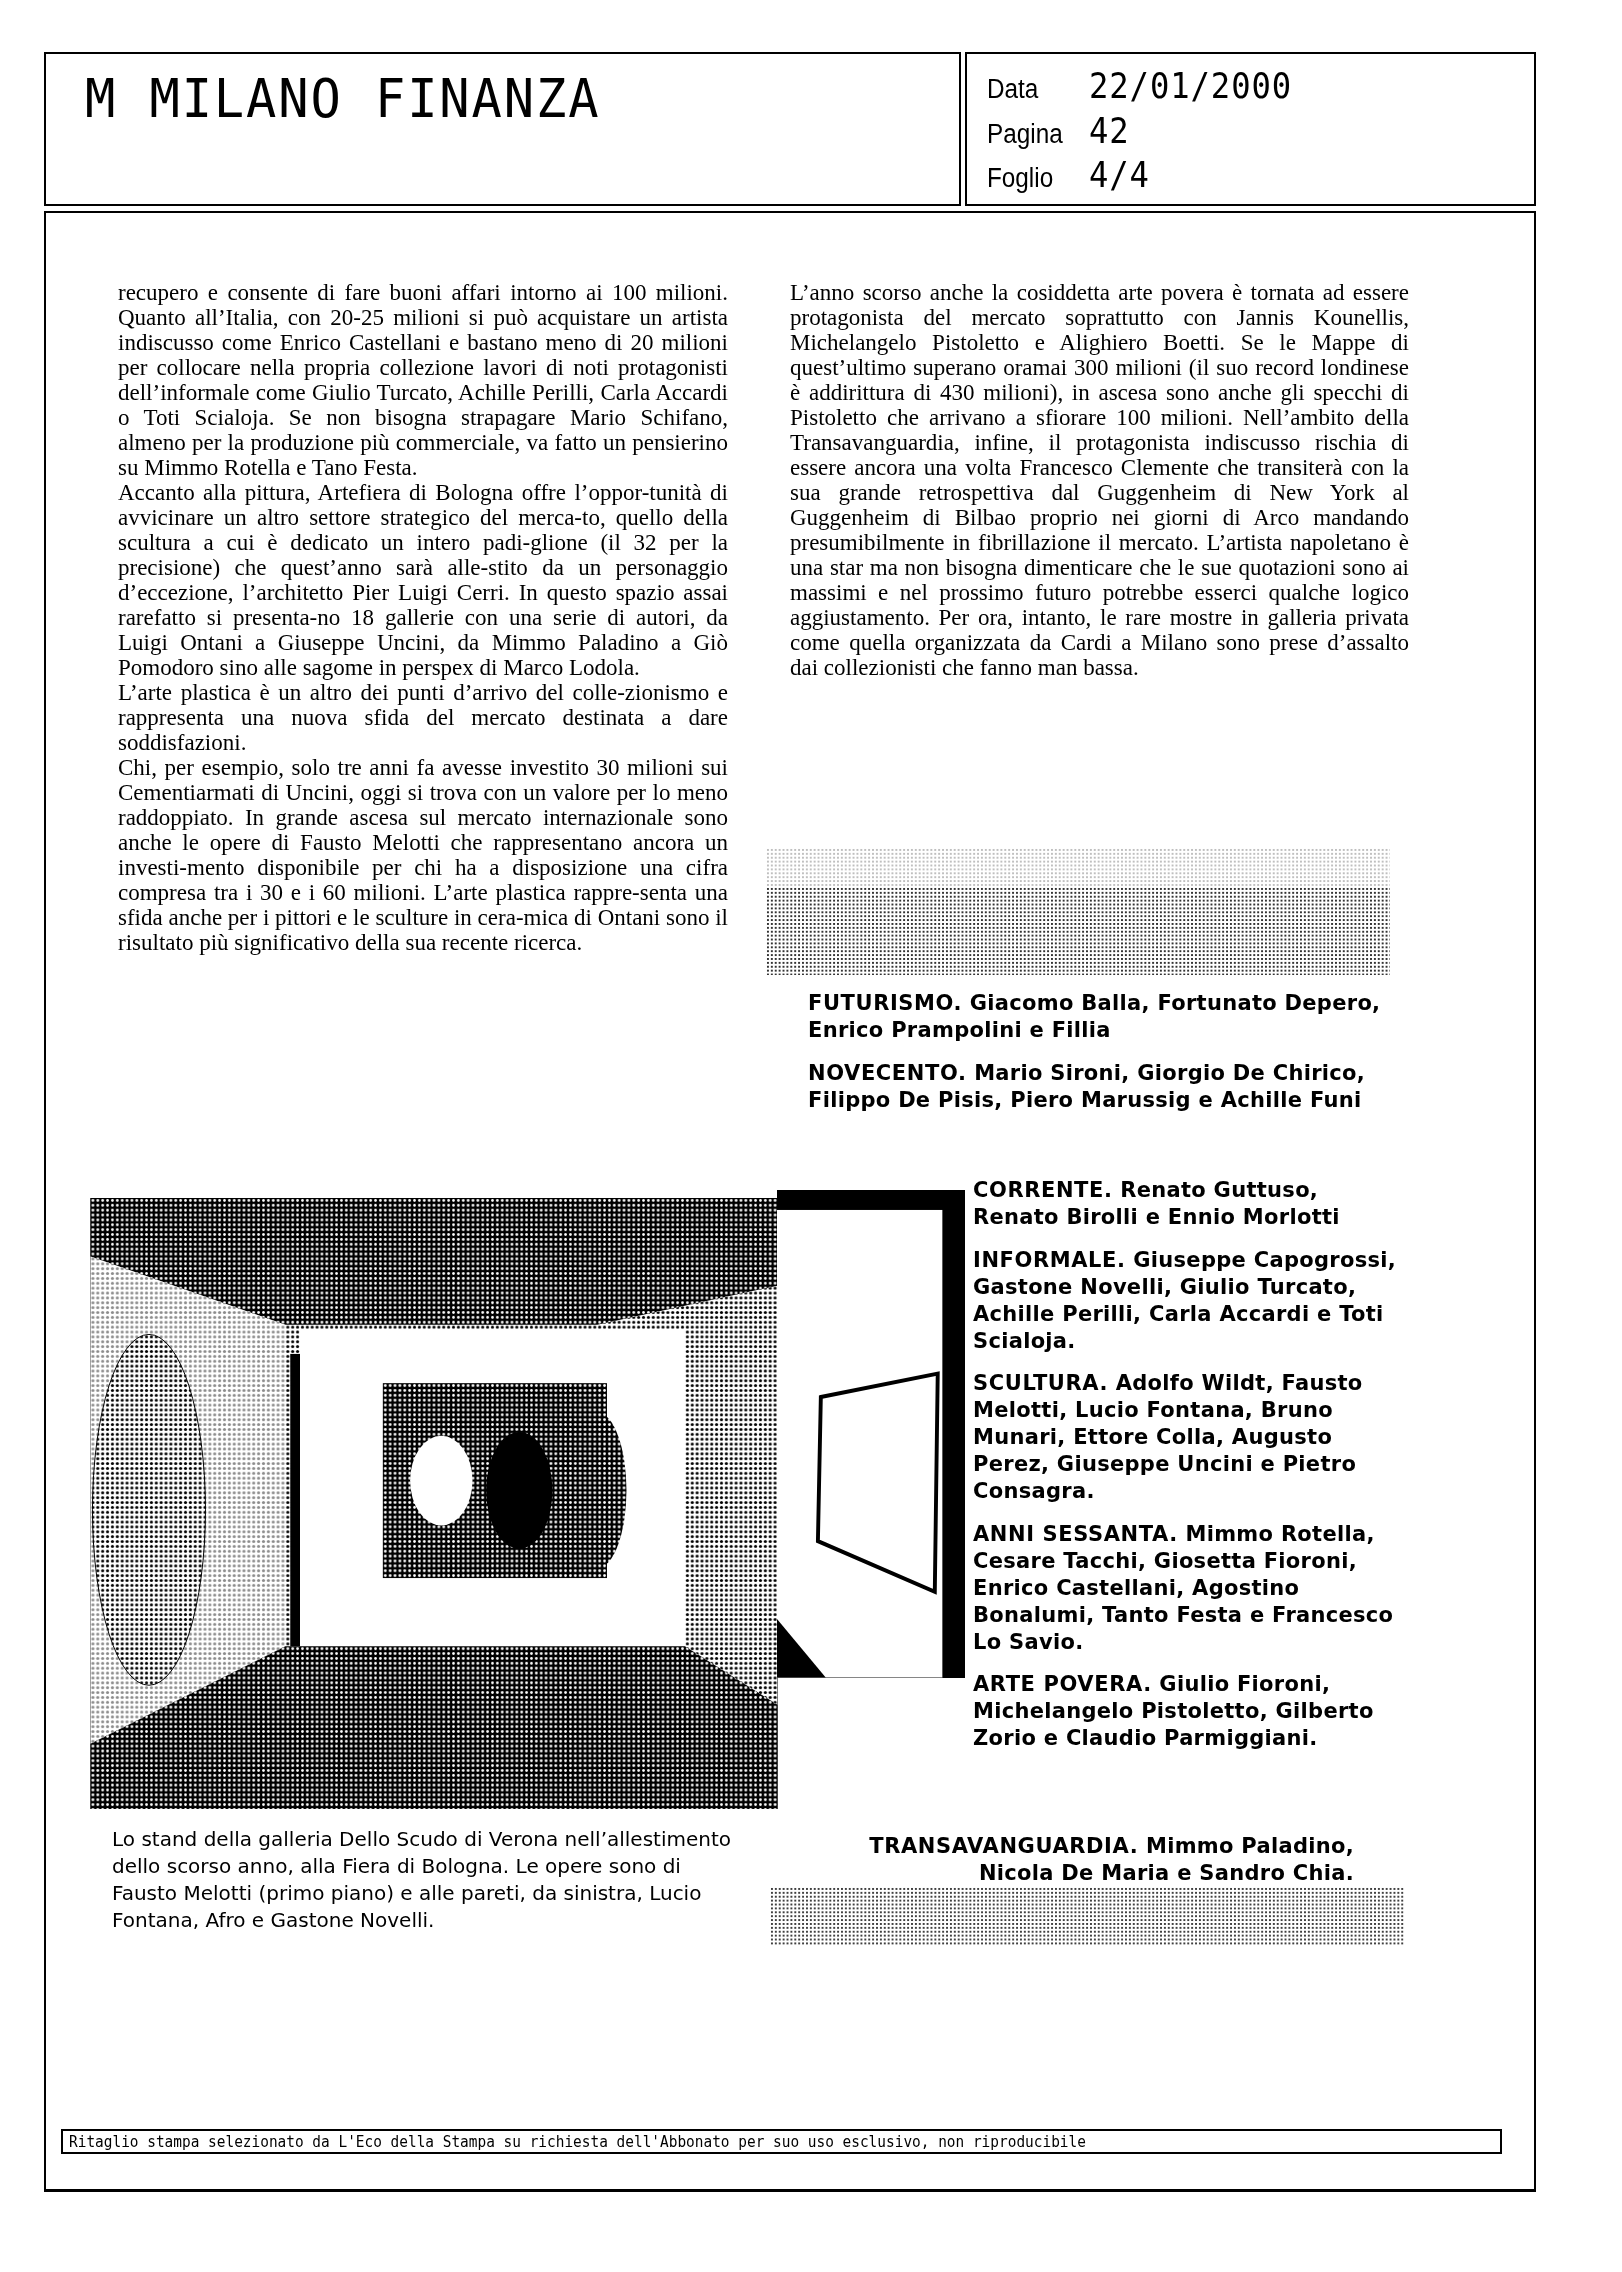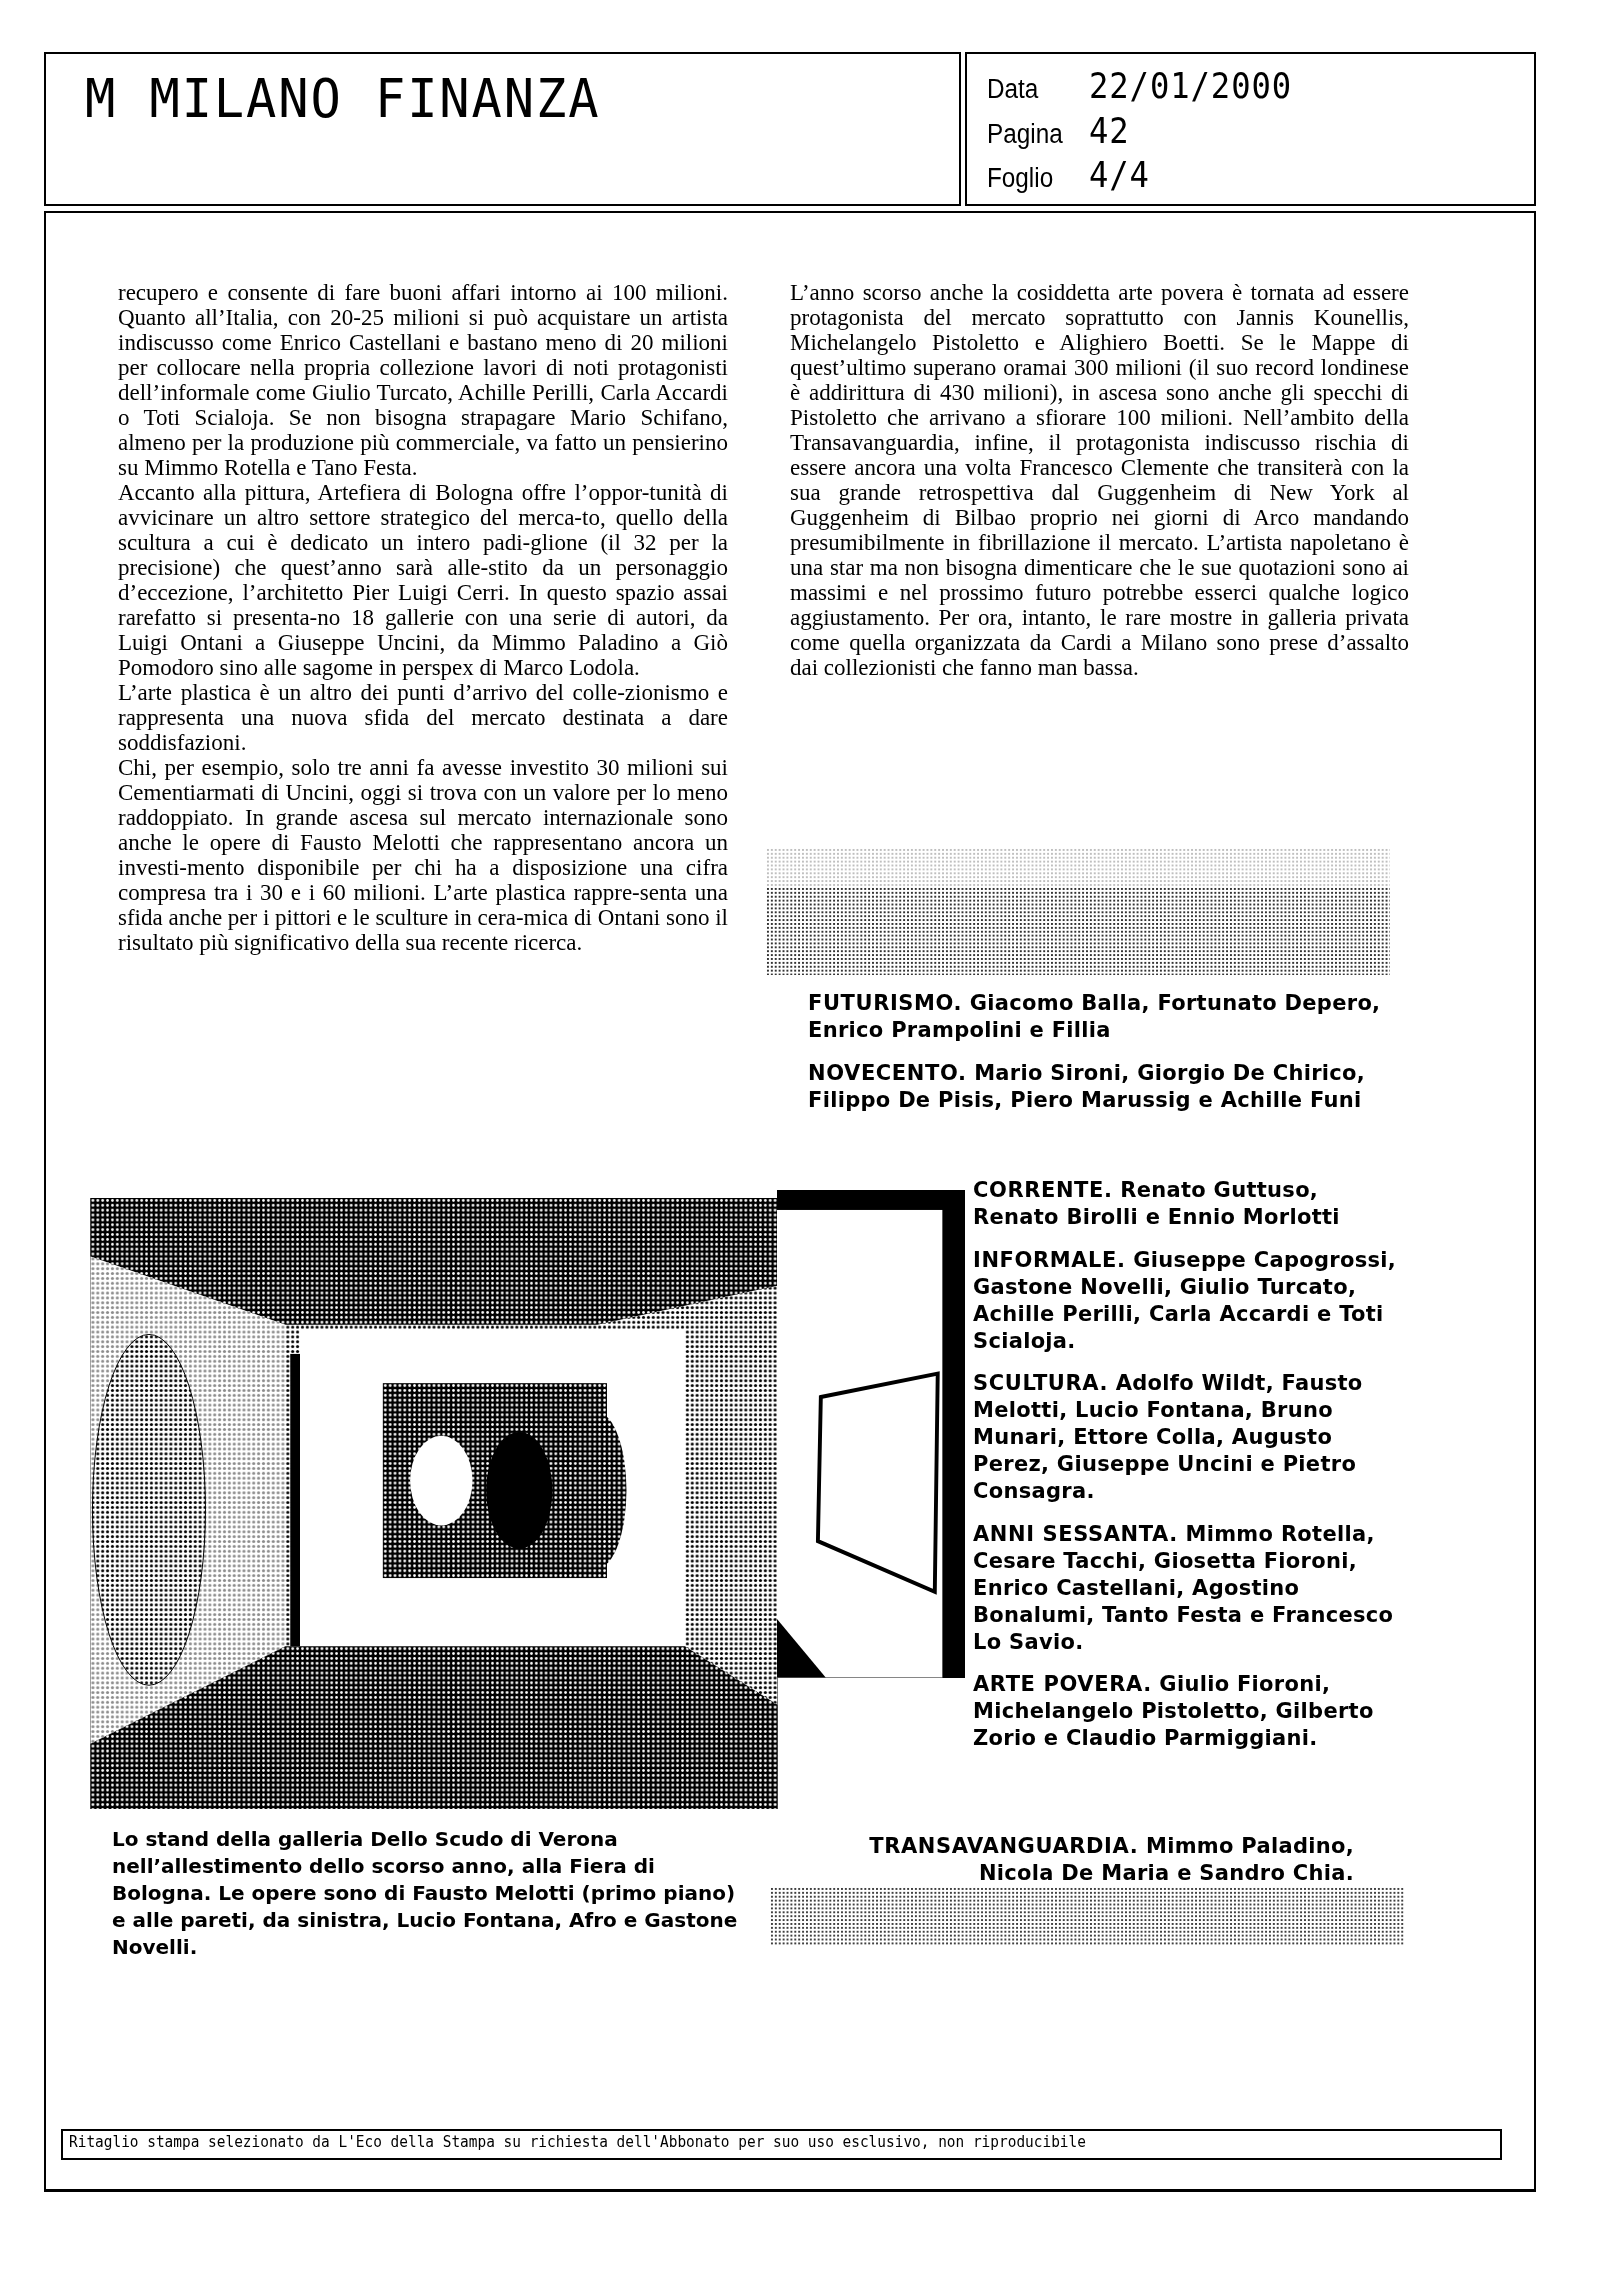--- a/index.html
+++ b/index.html
@@ -52,25 +52,25 @@
   #list-b { left: 973px; top: 1177px; width: 429px; }
   #list-b .entry { margin-bottom: 15.6px; }
   #list-c { left: 808px; top: 1833px; width: 605px; text-align: right; }
 
   
   #photo { position: absolute; left: 90px; top: 1198px; width: 688px; height: 611px; overflow: hidden; background: #000; }
   #photo-right { position: absolute; left: 777px; top: 1190px; width: 188px; height: 488px; background: #000; overflow: hidden; }
 
   .caption {
     position: absolute; left: 112px; top: 1826px; width: 634px;
-    font-family: "DejaVu Sans", sans-serif; font-weight: bold; font-size: 20px; line-height: 27px;
+    font-family: "DejaVu Sans", sans-serif; font-weight: normal; font-size: 20px; line-height: 27px;
   }
 
   .footer {
-    position: absolute; left: 61px; top: 2129px; width: 1441px; height: 31px; box-sizing: border-box;
+    position: absolute; left: 61px; top: 2129px; width: 1441px; height: 25px; box-sizing: border-box;
     border: 2px solid #000; border-bottom-width: 2.9px;
     font-family: "DejaVu Sans Mono", "Liberation Mono", monospace; font-size: 16.6px; line-height: 21.5px;
     padding-left: 5.9px; white-space: nowrap; overflow: hidden;
     transform: scaleX(1); 
   }
   .footer span { display: inline-block; transform: scaleX(0.87); transform-origin: left; }
 </style>
 </head>
 <body>
 

